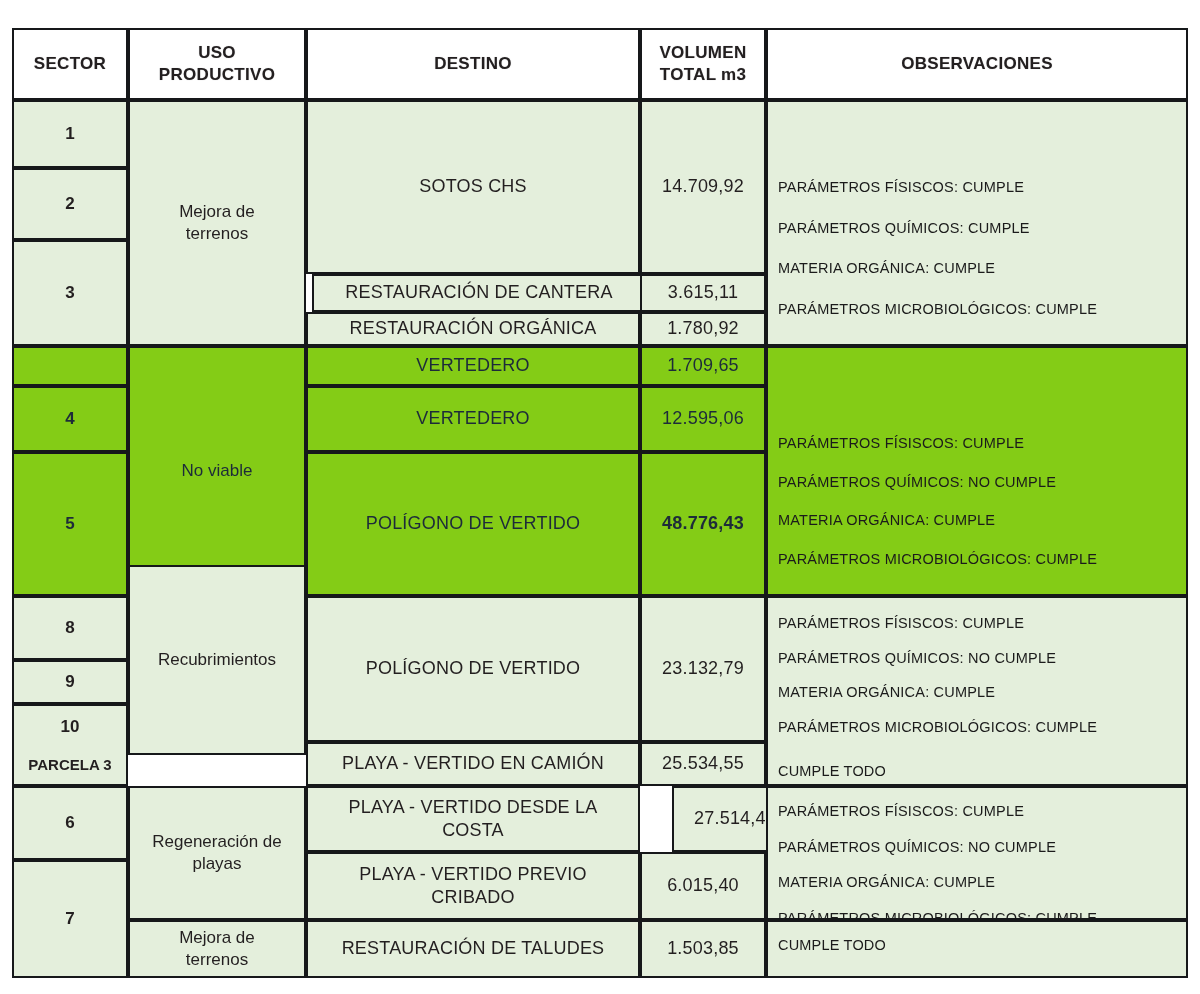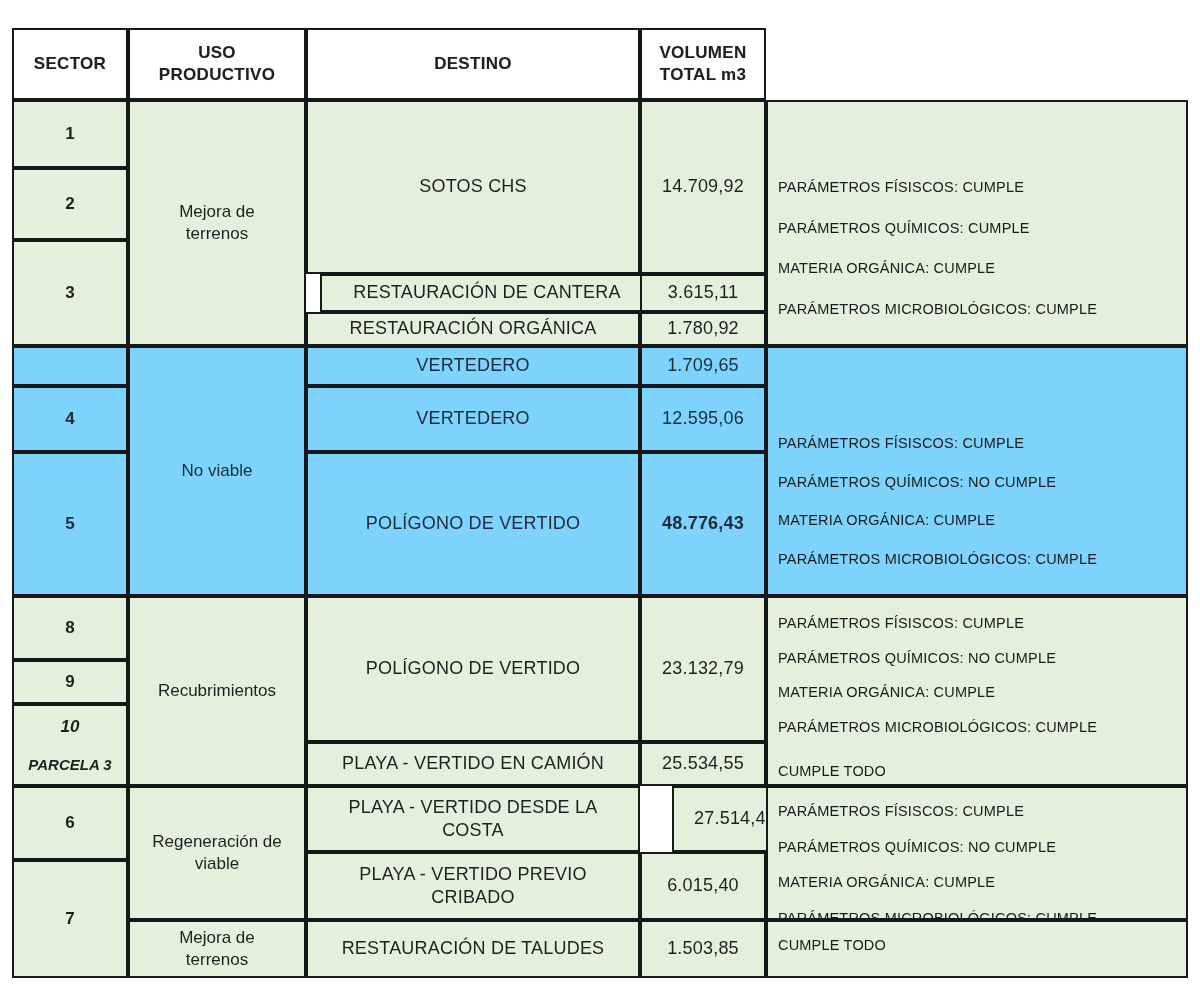--- a/index.html
+++ b/index.html
@@ -29,21 +29,21 @@
     border: 2px solid #16181a;
     display: flex;
     align-items: center;
     justify-content: center;
     text-align: center;
     line-height: 1.28;
     overflow: hidden;
   }
 
   .green  { background: #e4efdc; }
-  .blue   { background: #7dd3fc; color: #1d2b3a; }
+  .blue   { background: #84cc16; color: #1d2b3a; }
   .white  { background: #ffffff; }
 
   
   .hdr {
     font-weight: bold;
     font-size: 17px;
     letter-spacing: 0.3px;
     text-shadow: 0 0 1px rgba(0,0,0,0.25);
   }
 
@@ -51,21 +51,20 @@
     font-size: 17px;
     font-weight: 600;
   }
   .sector-val.small {
     font-size: 15px;
     text-align: right;
   }
   .sector-stack {
     flex-direction: column;
     gap: 18px;
-    font-style: italic;
   }
 
   .uso {
     font-size: 17px;
     padding: 0 6px;
   }
 
   .destino {
     font-size: 18px;
     padding: 0 10px;
@@ -113,40 +112,43 @@
 
   <div class="cell white hdr" style="left:306px; top:28px; width:334px; height:72px;">
     <span>DESTINO</span>
   </div>
 
   <div class="cell white hdr" style="left:640px; top:28px; width:126px; height:72px; flex-direction:column;">
     <span>VOLUMEN</span>
     <span>TOTAL m3</span>
   </div>
 
+  <div class="cell white hdr" style="left:766px; top:28px; width:422px; height:72px;">
+    <span>OBSERVACIONES</span>
+  </div>
 
   <div class="cell green sector-val" style="left:12px; top:100px; width:116px; height:68px;">
     <span>1</span>
   </div>
   <div class="cell green sector-val" style="left:12px; top:168px; width:116px; height:72px;">
     <span>2</span>
   </div>
   <div class="cell green sector-val" style="left:12px; top:240px; width:116px; height:106px;">
     <span>3</span>
   </div>
 
   <div class="cell green uso" style="left:128px; top:100px; width:178px; height:246px; flex-direction:column;">
     <span>Mejora de</span>
     <span>terrenos</span>
   </div>
 
   <div class="cell green destino" style="left:306px; top:100px; width:334px; height:174px;">
     <span>SOTOS CHS</span>
   </div>
-  <div class="cell green destino" style="left:320px; top:274px; width:334px; height:38px;">
+  <div class="cell green destino" style="left:312px; top:274px; width:334px; height:38px;">
     <span>RESTAURACIÓN DE CANTERA</span>
   </div>
   <div class="cell green destino" style="left:306px; top:312px; width:334px; height:34px;">
     <span>RESTAURACIÓN ORGÁNICA</span>
   </div>
 
   <div class="cell green vol" style="left:640px; top:100px; width:126px; height:174px;">
     <span>14.709,92</span>
   </div>
   <div class="cell green vol" style="left:640px; top:274px; width:126px; height:38px;">
@@ -212,21 +214,21 @@
     <span>8</span>
   </div>
   <div class="cell green sector-val" style="left:12px; top:660px; width:116px; height:44px;">
     <span>9</span>
   </div>
   <div class="cell green sector-stack" style="left:12px; top:704px; width:116px; height:82px;">
     <span class="sector-val">10</span>
     <span class="sector-val small">PARCELA 3</span>
   </div>
 
-  <div class="cell green uso" style="left:128px; top:596px; width:178px; height:190px;">
+  <div class="cell green uso" style="left:128px; top:565px; width:178px; height:190px;">
     <span>Recubrimientos</span>
   </div>
 
   <div class="cell green destino" style="left:306px; top:596px; width:334px; height:146px;">
     <span>POLÍGONO DE VERTIDO</span>
   </div>
   <div class="cell green destino" style="left:306px; top:742px; width:334px; height:44px;">
     <span>PLAYA - VERTIDO EN CAMIÓN</span>
   </div>
 
@@ -249,21 +251,21 @@
 
   <div class="cell green sector-val" style="left:12px; top:786px; width:116px; height:74px;">
     <span>6</span>
   </div>
   <div class="cell green sector-val" style="left:12px; top:860px; width:116px; height:118px;">
     <span>7</span>
   </div>
 
   <div class="cell green uso" style="left:128px; top:786px; width:178px; height:134px; flex-direction:column;">
     <span>Regeneración de</span>
-    <span>viable</span>
+    <span>playas</span>
   </div>
   <div class="cell green uso" style="left:128px; top:920px; width:178px; height:58px; flex-direction:column;">
     <span>Mejora de</span>
     <span>terrenos</span>
   </div>
 
   <div class="cell green destino" style="left:306px; top:786px; width:334px; height:66px; flex-direction:column;">
     <span>PLAYA - VERTIDO DESDE LA</span>
     <span>COSTA</span>
   </div>

